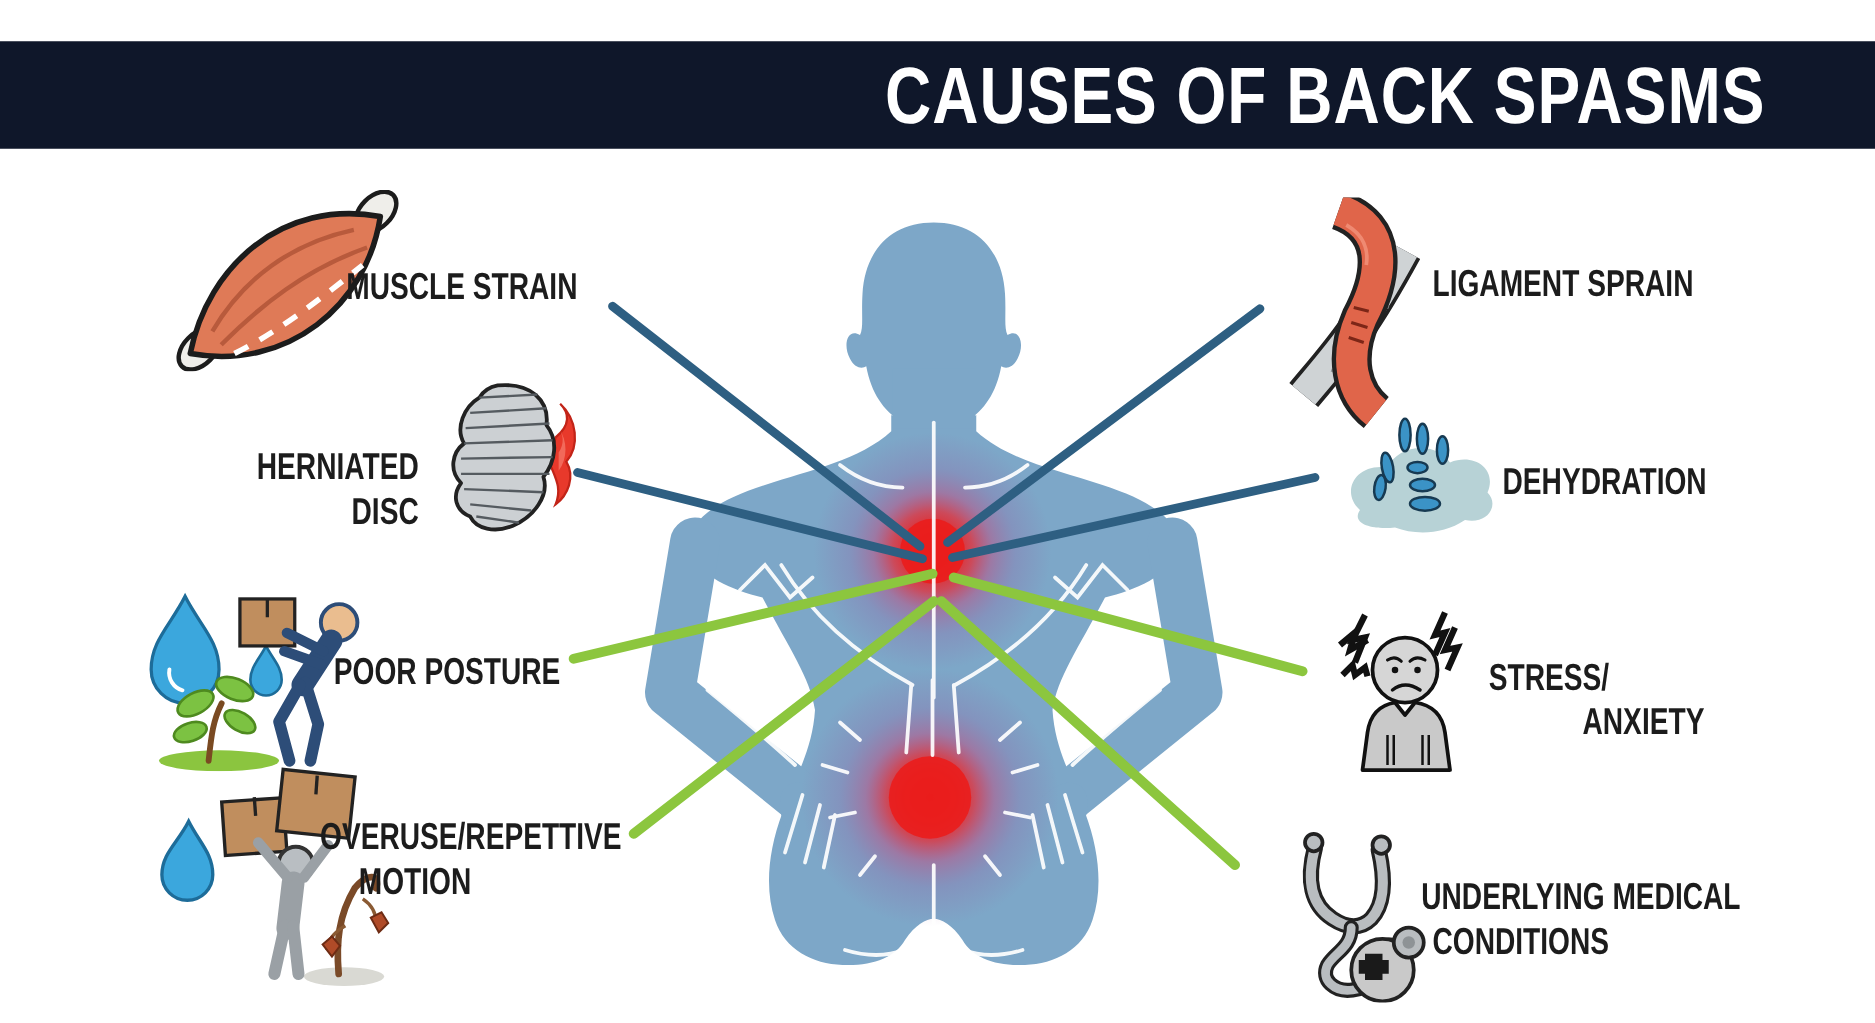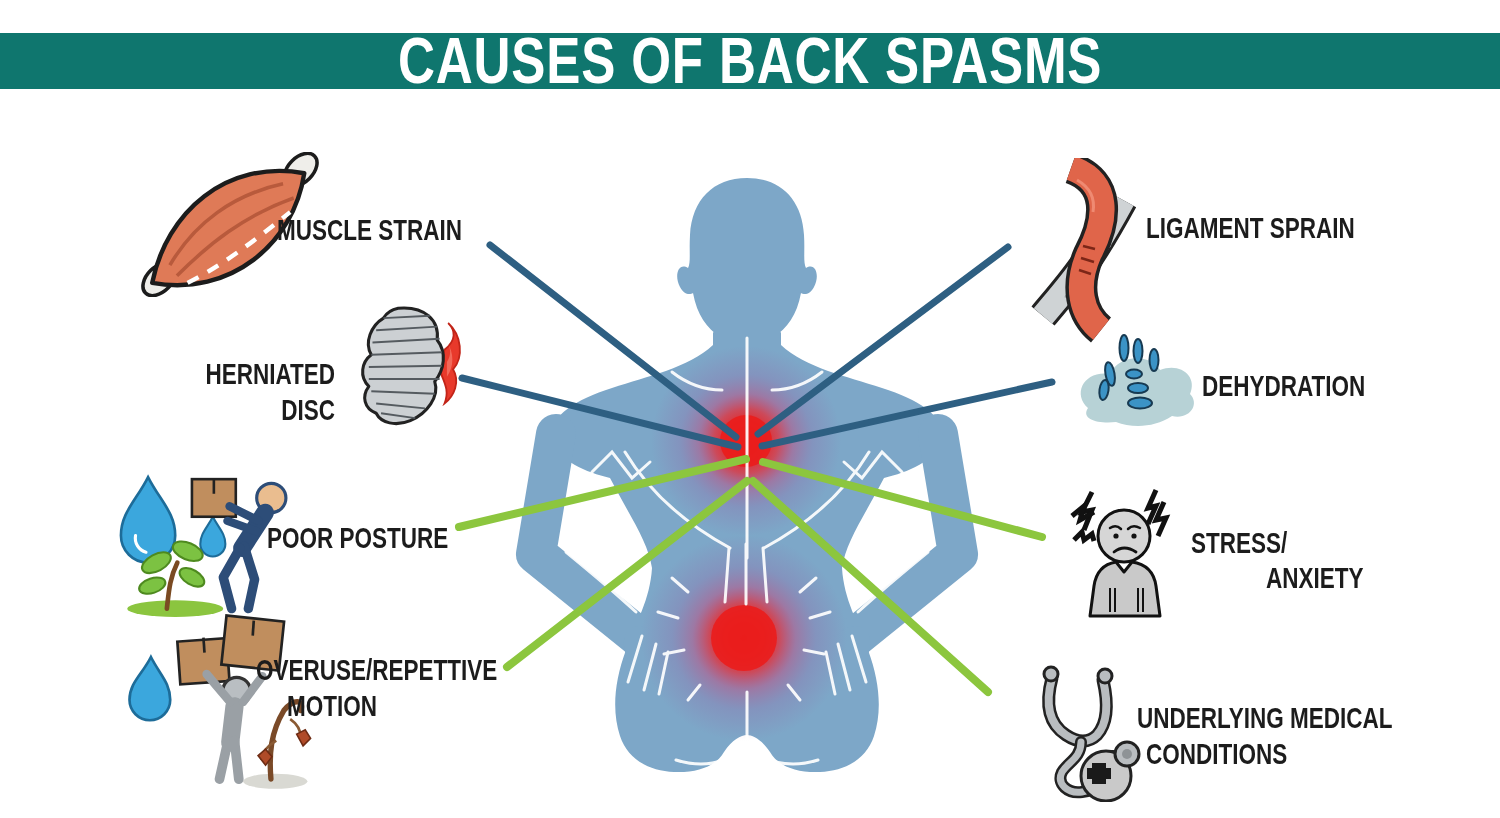--- a/index.html
+++ b/index.html
@@ -2,22 +2,22 @@
 <html><head>
 <meta charset="utf-8">
 <style>
   html,body{margin:0;padding:0;background:#e9e9e9;}
   .stage{
     position:relative;width:1500px;height:818px;margin:0 auto;
     background:#ffffff;overflow:hidden;
     font-family:"Liberation Sans", sans-serif;
   }
   .header-bar{
-    position:absolute;left:0;top:33px;width:1500px;height:56px;
-    background:#0f766e;display:flex;align-items:center;justify-content:center;
+    position:absolute;left:0;top:33px;width:1500px;height:86px;
+    background:#0f172a;display:flex;align-items:center;justify-content:flex-end;
   }
   .title{
     color:#ffffff;font-size:64px;font-weight:bold;letter-spacing:1px;
     transform:scaleX(0.8);transform-origin:center center;white-space:nowrap;
   }
   .abs{position:absolute;}
   .lbl{
     position:absolute;color:#1c1c1c;font-weight:bold;font-size:30px;line-height:36px;
     transform:scaleX(0.75);transform-origin:left center;white-space:nowrap;
   }

